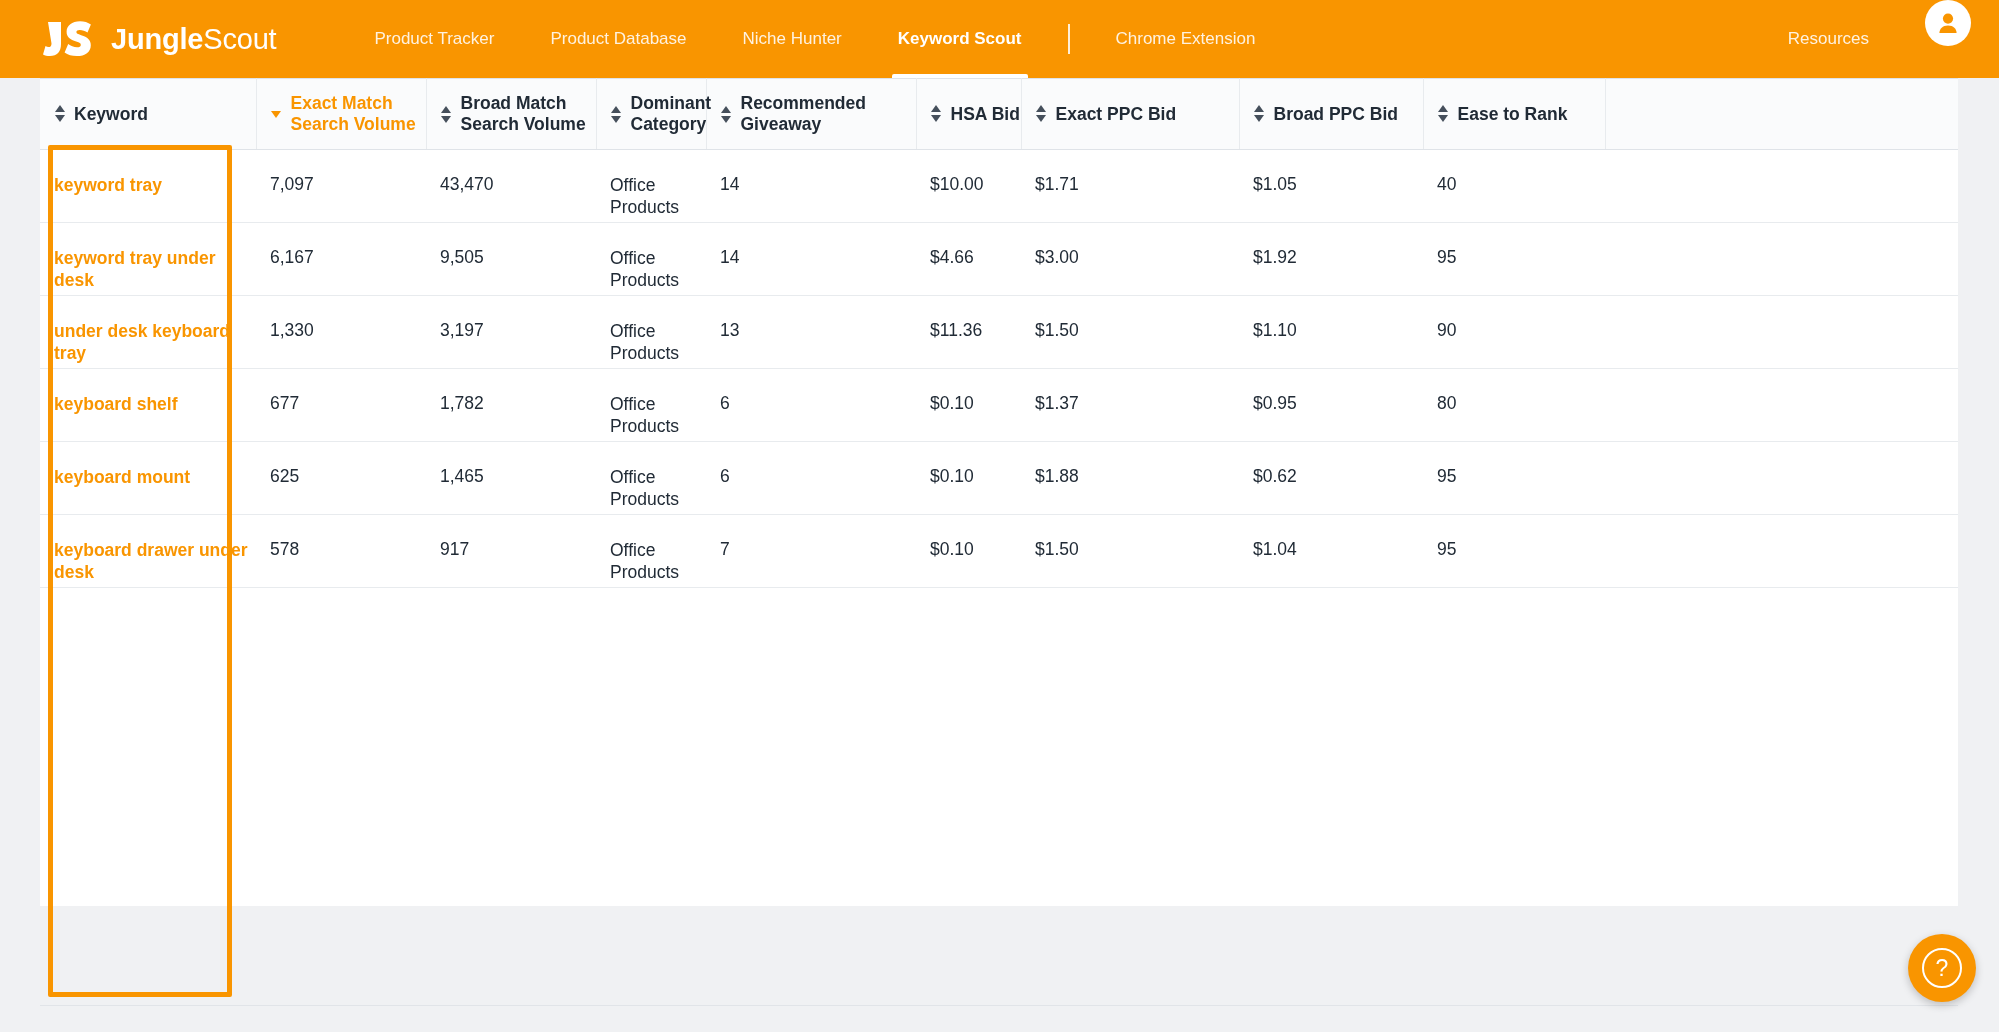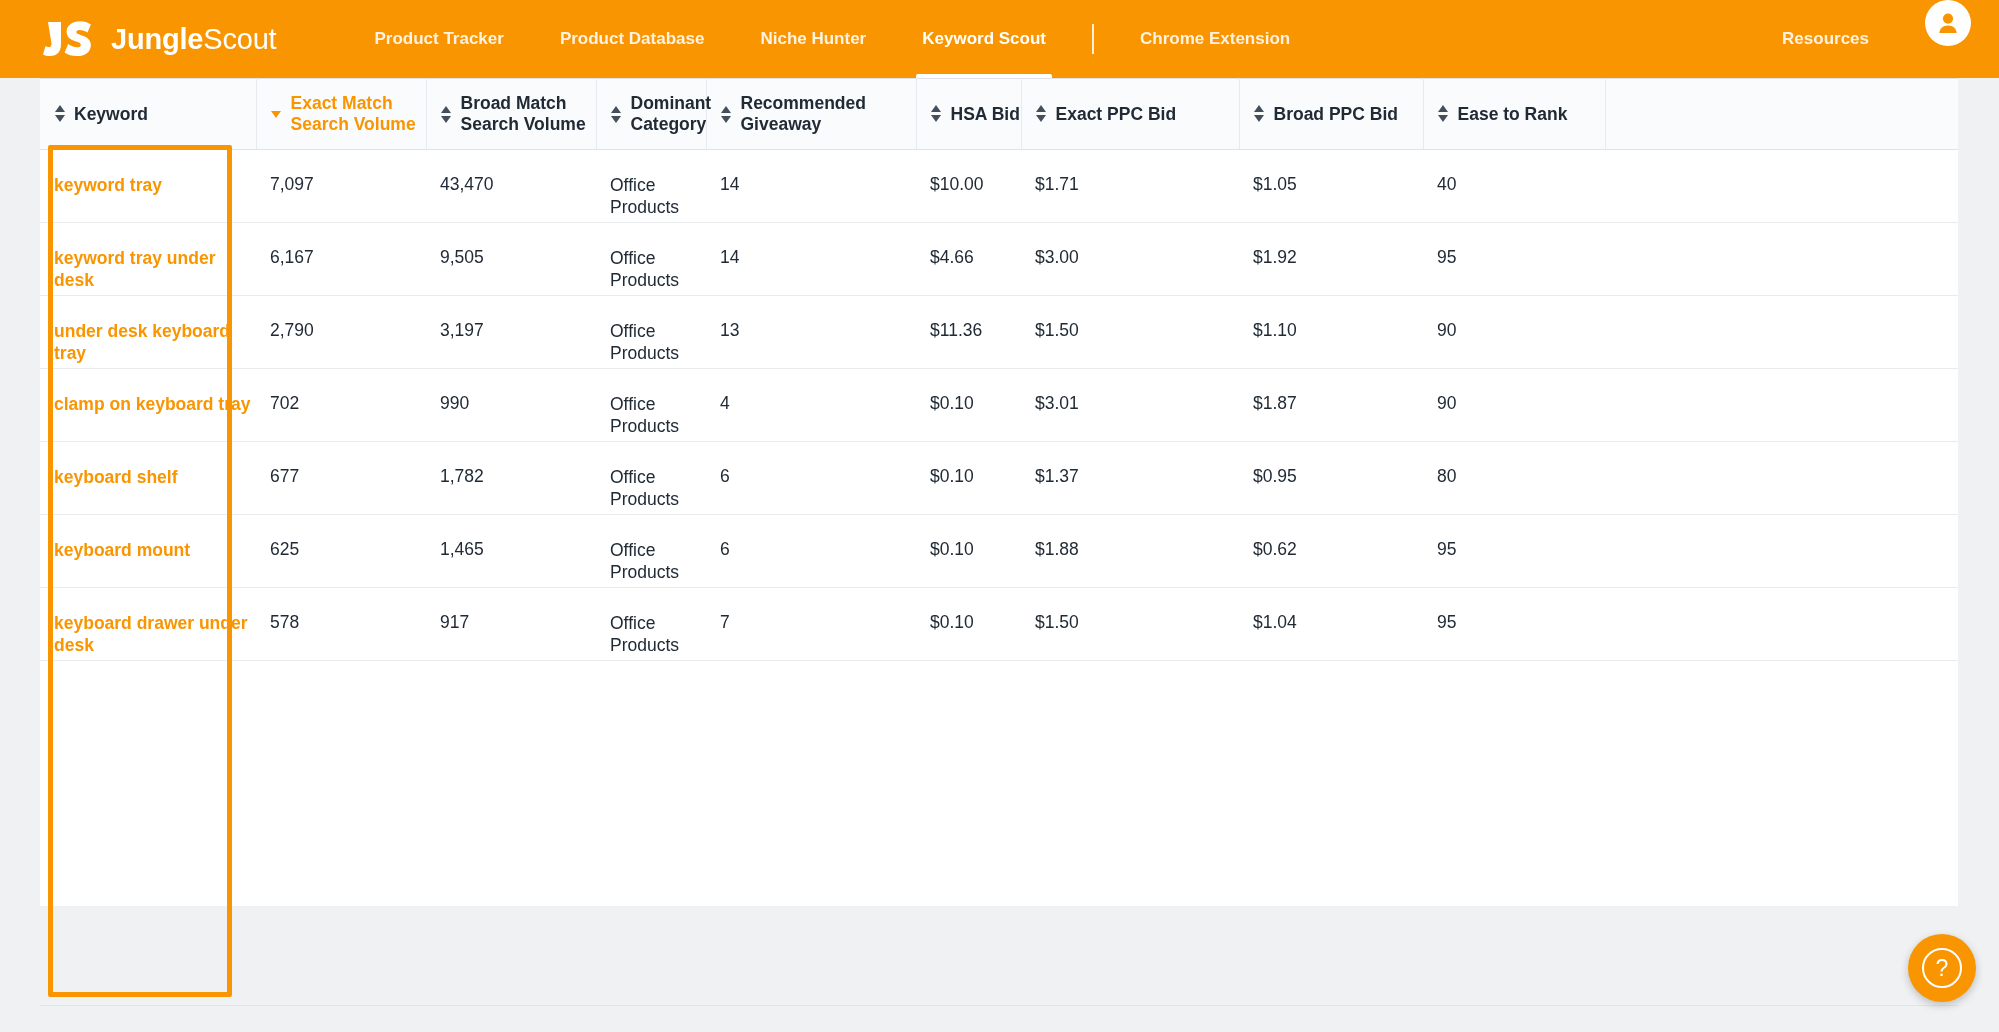--- a/index.html
+++ b/index.html
@@ -42,21 +42,21 @@
     position: relative;
     color: rgba(255,255,255,0.93);
     font-size: 17px;
     font-weight: 700;
     padding: 0 28px;
     height: 78px;
     line-height: 78px;
     white-space: nowrap;
     cursor: pointer;
   }
-  .nav-link.dim { color: rgba(255,255,255,0.88); font-weight: 700; }
+  .nav-link.dim { color: rgba(255,255,255,0.88); font-weight: 400; }
   .nav-link.active { color: #ffffff; font-weight: 700; }
   .nav-link.active::after {
     content: "";
     position: absolute;
     left: 22px; right: 22px; bottom: 0;
     height: 4px; background: #ffffff;
     border-radius: 2px 2px 0 0;
   }
   .nav-sep {
     width: 2px; height: 30px;
@@ -360,43 +360,31 @@
           <td class="cat-cell">Office Products</td>
           <td>14</td>
           <td>$4.66</td>
           <td>$3.00</td>
           <td>$1.92</td>
           <td>95</td>
           <td></td>
         </tr>
         <tr>
           <td class="kw-cell">under desk keyboard tray</td>
-          <td>2,790</td>
+          <td>1,330</td>
           <td>3,197</td>
           <td class="cat-cell">Office Products</td>
           <td>13</td>
           <td>$11.36</td>
           <td>$1.50</td>
           <td>$1.10</td>
           <td>90</td>
           <td></td>
         </tr>
         <tr>
-          <td class="kw-cell">clamp on keyboard tray</td>
-          <td>702</td>
-          <td>990</td>
-          <td class="cat-cell">Office Products</td>
-          <td>4</td>
-          <td>$0.10</td>
-          <td>$3.01</td>
-          <td>$1.87</td>
-          <td>90</td>
-          <td></td>
-        </tr>
-        <tr>
           <td class="kw-cell">keyboard shelf</td>
           <td>677</td>
           <td>1,782</td>
           <td class="cat-cell">Office Products</td>
           <td>6</td>
           <td>$0.10</td>
           <td>$1.37</td>
           <td>$0.95</td>
           <td>80</td>
           <td></td>

